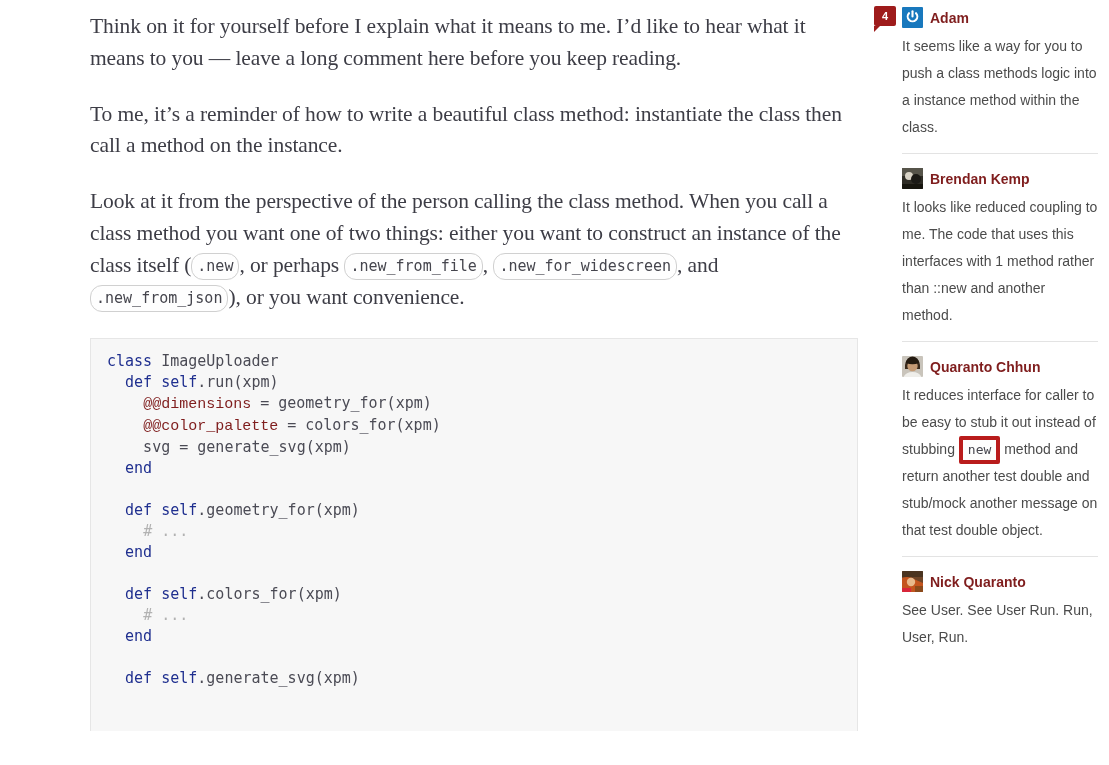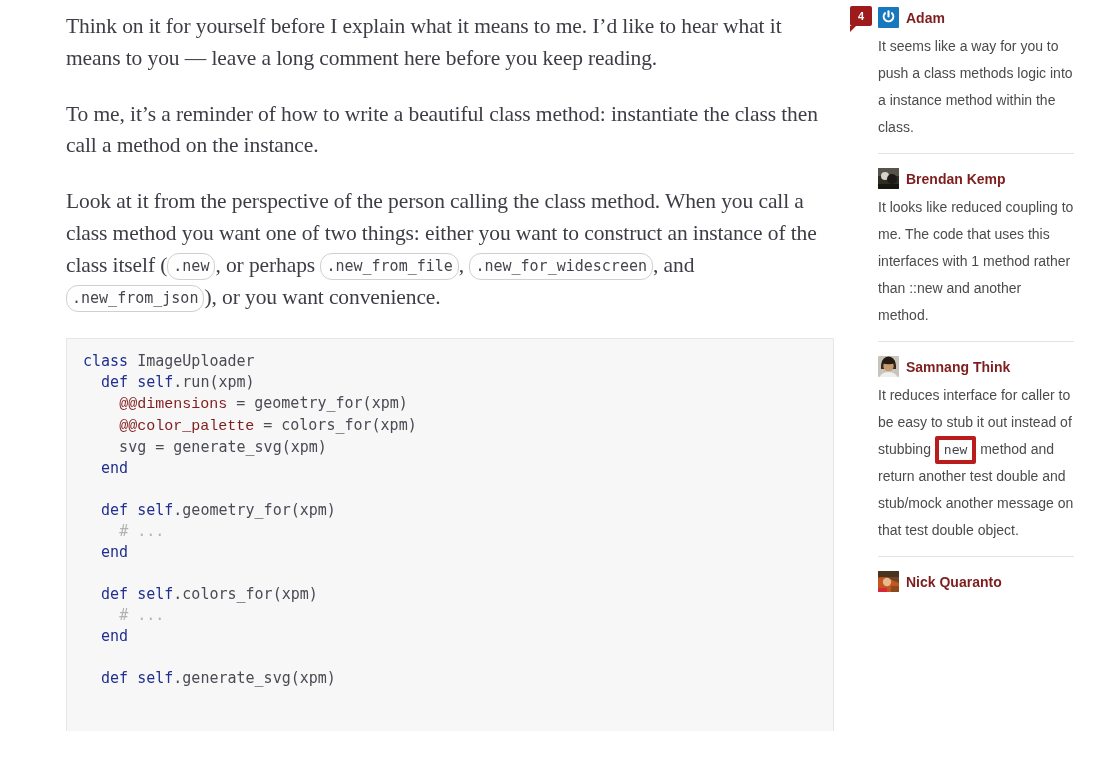--- a/index.html
+++ b/index.html
@@ -13,20 +13,21 @@
     overflow: hidden;
     font-family: "Liberation Serif", serif;
     color: #3a3a44;
   }
   .page {
     position: relative;
     width: 994px;
     height: 765px;
     display: flex;
     align-items: flex-start;
+    margin-left: 24px;
   }
 
   
   .article {
     width: 840px;
     flex: 0 0 840px;
     box-sizing: border-box;
     padding: 0 0 0 66px;
   }
   .article p {
@@ -235,36 +236,37 @@
         <div class="chead">
           <span class="avatar">
             <svg width="21" height="21" viewBox="0 0 21 21">
               <rect x="0" y="0" width="21" height="21" fill="#c9c4bb"></rect>
               <path d="M3 9 a7.5 7.5 0 0 1 15 0 v4 h-15 z" fill="#3a2a1c"></path>
               <circle cx="10.5" cy="10" r="5.2" fill="#c49a74"></circle>
               <path d="M4 7 a6.5 6.5 0 0 1 13 0 q-6.5 2.6 -13 0 z" fill="#241a10"></path>
               <path d="M1.5 21 q2.5 -5 9 -5 t9 5 z" fill="#efeeea"></path>
             </svg>
           </span>
-          <span class="author">Samnang Think</span>
+          <span class="author">Quaranto Chhun</span>
         </div>
         <div class="cbody"><span>It reduces interface for caller to be easy to stub it out instead of stubbing</span> <code class="inline-sm">new</code> <span>method and return another test double and stub/mock another message on that test double object.</span></div>
       </div>
 
       <div class="comment">
         <div class="chead">
           <span class="avatar">
             <svg width="21" height="21" viewBox="0 0 21 21">
               <rect x="0" y="0" width="21" height="21" fill="#6e4528"></rect>
               <rect x="0" y="0" width="21" height="6" fill="#4a3420"></rect>
               <path d="M0 7 q7 -3 14 2 l7 3 v9 h-21 z" fill="#c4551f"></path>
               <circle cx="9" cy="11" r="4.2" fill="#e8b98c"></circle>
               <rect x="0" y="17" width="9" height="4" fill="#d8263a"></rect>
               <rect x="13" y="15" width="8" height="6" fill="#8a4a1c"></rect>
             </svg>
           </span>
           <span class="author">Nick Quaranto</span>
         </div>
+        <div class="cbody">See User. See User Run. Run, User, Run.</div>
       </div>
 
     </div>
   </div>
 </div>
 
 </body></html>

